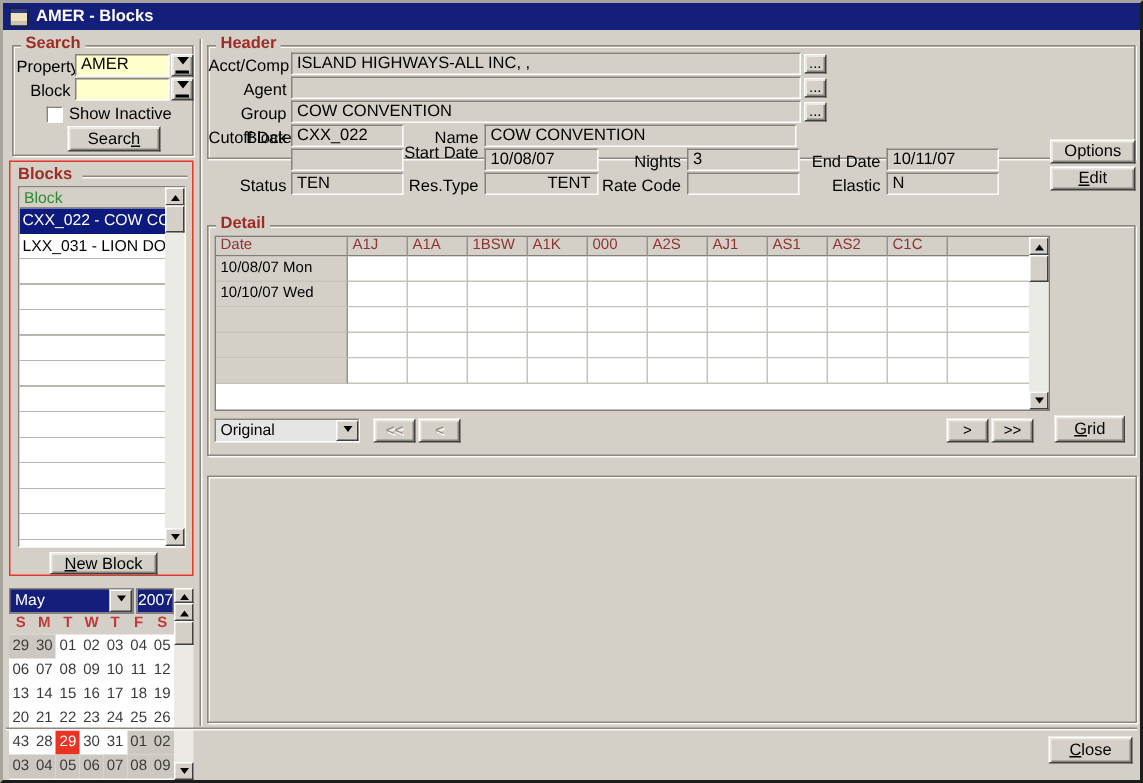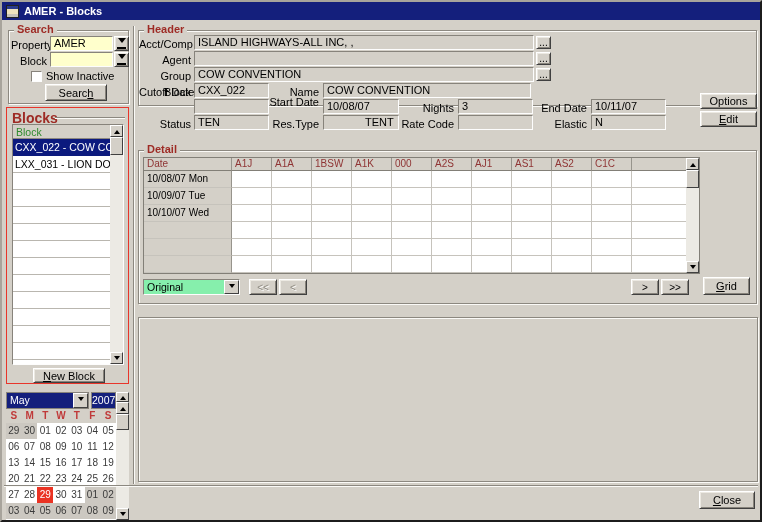--- a/index.html
+++ b/index.html
@@ -72,21 +72,21 @@
   .th { width:40px; flex:0 0 auto; background:#d4d0c8; color:#8f3434; font-size:10px; line-height:12px;
     padding-left:3px; border-right:1px solid #97948c; border-bottom:1px solid #827f77; overflow:hidden; }
   .cols .th:first-child { width:88px; }
   .th.fill { flex:1 1 auto; width:auto; border-right:none; }
   .cell { width:40px; flex:0 0 auto; border-right:1px solid #c6c3bc; border-bottom:1px solid #c6c3bc; background:#fff; }
   .cell.datec { width:88px; background:#d4d0c8; font-size:10px; line-height:16px; padding-left:3px;
     border-right:1px solid #97948c; color:#000; white-space:nowrap; overflow:hidden; }
   .cell.fill { flex:1 1 auto; width:auto; border-right:none; }
 
   
-  .combo { display:flex; background:#86efac; border:1px solid; border-color:#87837b #fdfdfd #fdfdfd #87837b; }
+  .combo { display:flex; background:#e5e5e5; border:1px solid; border-color:#87837b #fdfdfd #fdfdfd #87837b; }
   .combo-text { flex:1; font-size:10.5px; line-height:14px; padding-left:3px; color:#000; overflow:hidden; }
   .dd-btn { width:15px; background:#d4d0c8; border:1px solid; border-color:#fff #404040 #404040 #fff;
     display:flex; align-items:center; justify-content:center; flex:0 0 auto; }
 
   
   .cal { display:flex; }
   .cal-main { flex:1; display:flex; flex-direction:column; overflow:hidden; }
   .cal-month-row { height:17px; display:flex; flex:0 0 auto; }
   .mon-combo { flex:1; display:flex; background:#141f7c; border:1px solid #87837b; }
   .mon-label { flex:1; color:#fff; font-size:10.5px; line-height:14px; padding-left:3px; }
@@ -138,21 +138,21 @@
     <span class="abs checkbox" style="left:22px; top:40px;"></span>
     <div class="abs lbl" style="left:37px; top:38px;">Show Inactive</div>
     <div class="abs btn" style="left:36px; top:53px; width:62px; height:17px;">
       <span>Searc</span>
         <span class="ak">h</span>
         <span></span>
     </div>
   </div>
 
   <div class="abs redbox" style="left:4px; top:105px; width:123px; height:277px;">
-    <div class="abs" style="left:5px; top:2px; color:#9e2b25; font-weight:bold; font-size:14px;">Blocks</div>
+    <div class="abs" style="left:5px; top:2px; color:#9e2b25; font-weight:bold; font-size:11px;">Blocks</div>
     <div class="abs mini-etch" style="left:48px; top:9px; width:70px; height:2px;"></div>
     <div class="abs list" style="left:5px; top:16px; width:112px; height:241px;">
       <div class="list-main">
         <div class="list-head">Block</div>
         <div class="list-rows">
 
         <div class="list-item selected">CXX_022 - COW CONVEN</div>
             <div class="list-item">LXX_031 - LION DO</div>
           </div>
       </div>
@@ -218,21 +218,21 @@
           <div class="day">17</div>
           <div class="day">18</div>
           <div class="day">19</div>
           <div class="day">20</div>
           <div class="day">21</div>
           <div class="day">22</div>
           <div class="day">23</div>
           <div class="day">24</div>
           <div class="day">25</div>
           <div class="day">26</div>
-          <div class="day">27</div>
+          <div class="day">43</div>
           <div class="day">28</div>
           <div class="day selected">29</div>
           <div class="day">30</div>
           <div class="day">31</div>
           <div class="day other">01</div>
           <div class="day other">02</div>
           <div class="day other">03</div>
           <div class="day other">04</div>
           <div class="day other">05</div>
           <div class="day other">06</div>
@@ -333,34 +333,20 @@
             <div class="cell"></div>
             <div class="cell"></div>
             <div class="cell"></div>
             <div class="cell"></div>
             <div class="cell"></div>
             <div class="cell"></div>
             <div class="cell"></div>
             <div class="cell fill"></div>
           </div>
             <div class="trow">
-            <div class="cell datec">10/09/07 Tue</div>
-            <div class="cell"></div>
-            <div class="cell"></div>
-            <div class="cell"></div>
-            <div class="cell"></div>
-            <div class="cell"></div>
-            <div class="cell"></div>
-            <div class="cell"></div>
-            <div class="cell"></div>
-            <div class="cell"></div>
-            <div class="cell"></div>
-            <div class="cell fill"></div>
-          </div>
-            <div class="trow">
             <div class="cell datec">10/10/07 Wed</div>
             <div class="cell"></div>
             <div class="cell"></div>
             <div class="cell"></div>
             <div class="cell"></div>
             <div class="cell"></div>
             <div class="cell"></div>
             <div class="cell"></div>
             <div class="cell"></div>
             <div class="cell"></div>

